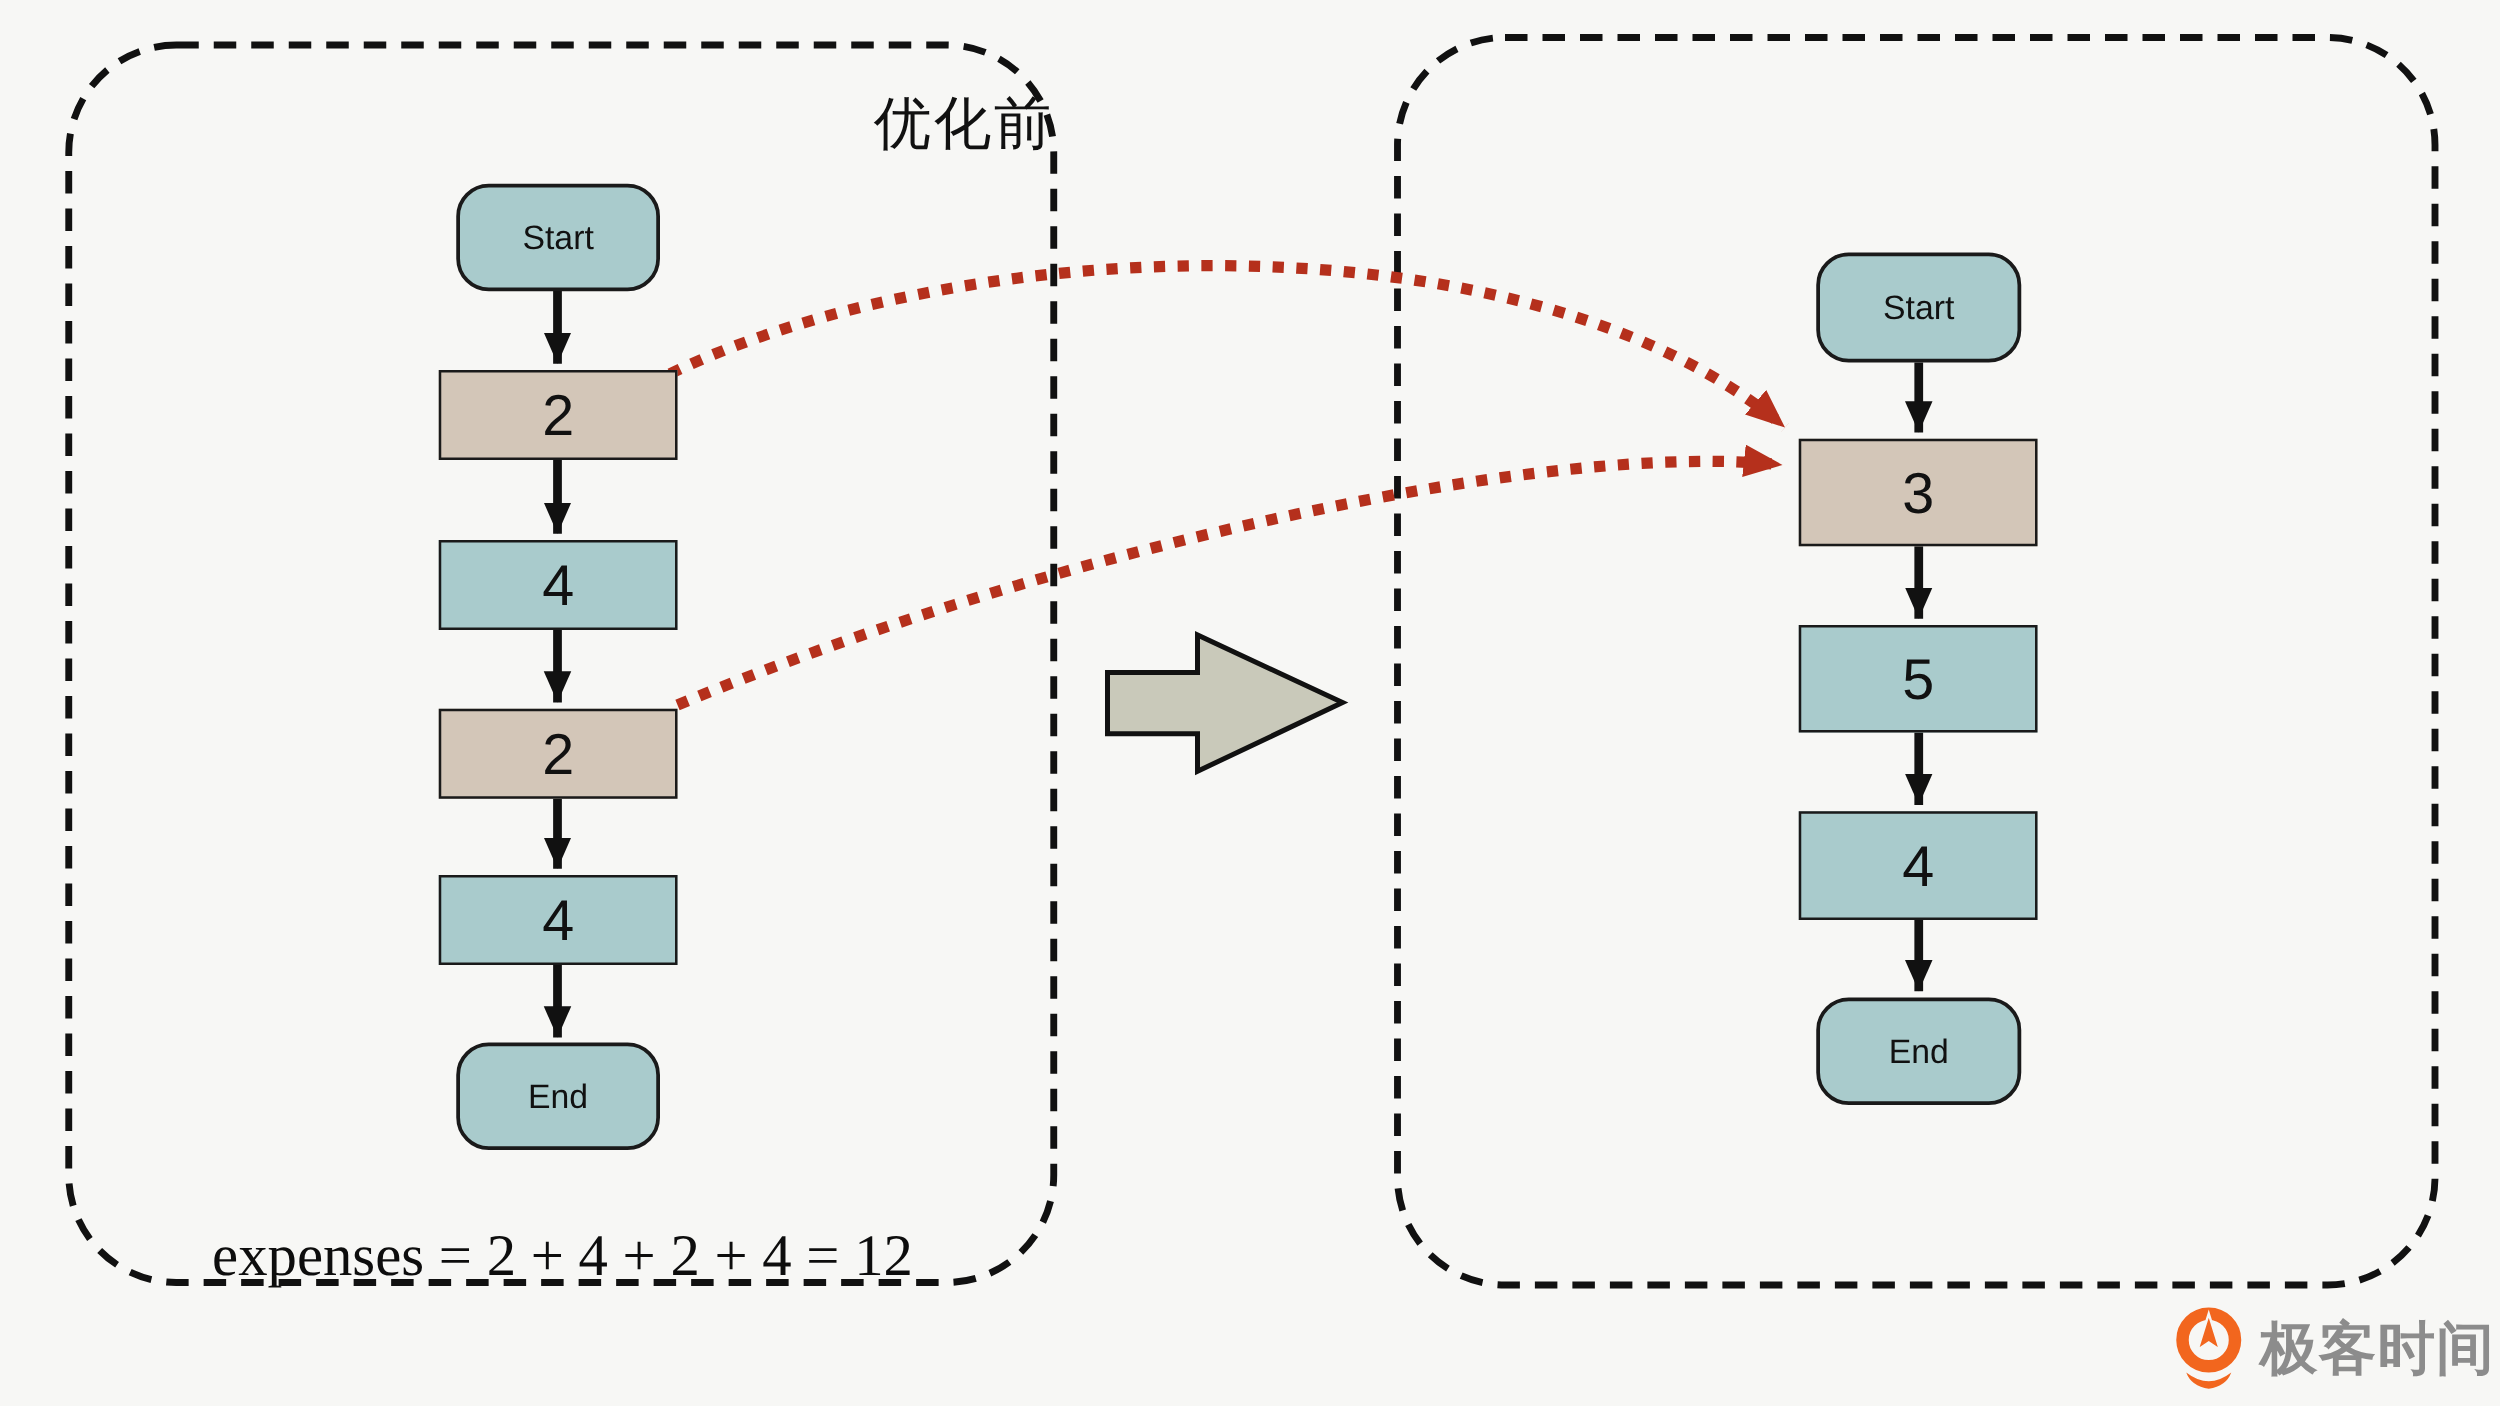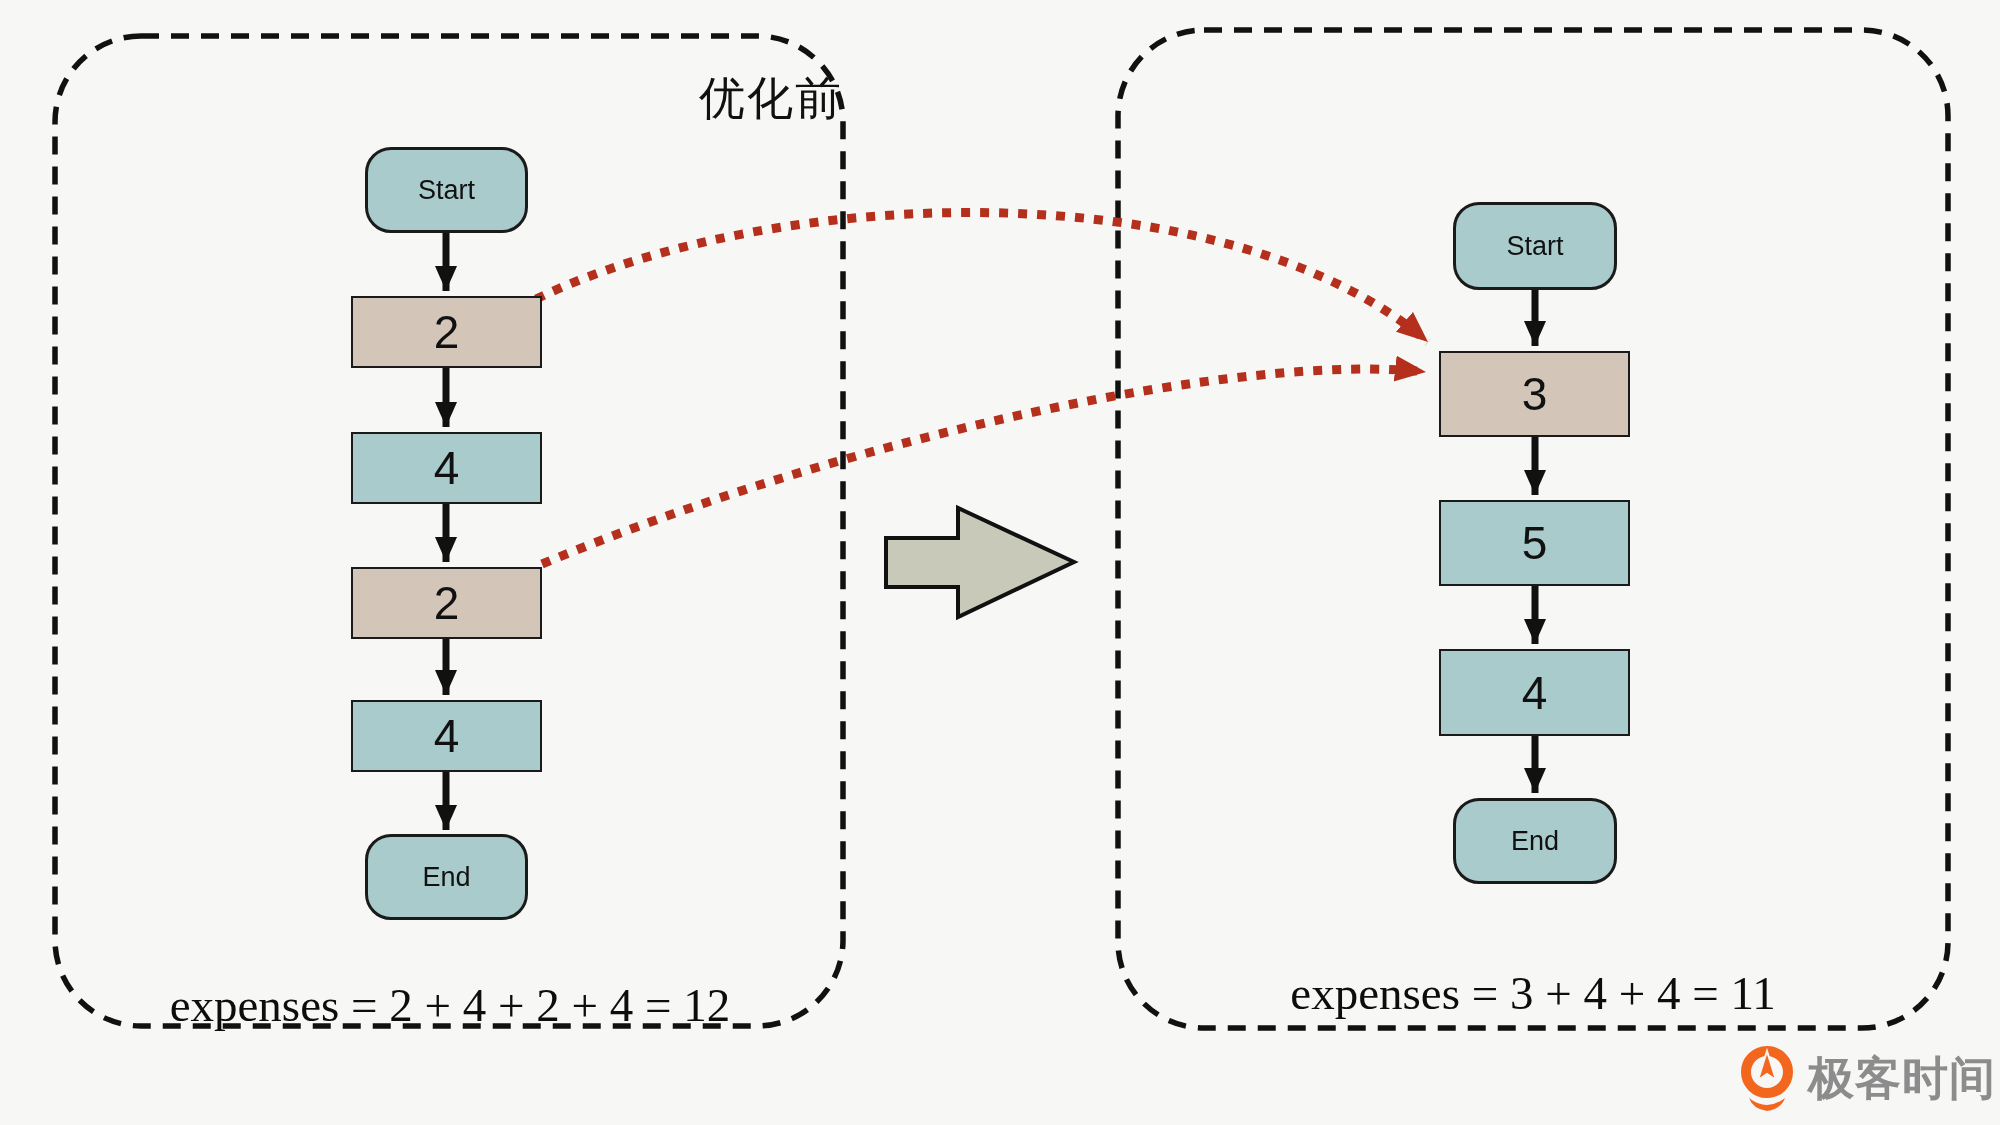--- a/index.html
+++ b/index.html
@@ -80,21 +80,20 @@
 
   <div class="expenses" style="left:57px;top:962px;width:786px;margin-top:16px;">expenses = 2 + 4 + 2 + 4 = 12</div>
 
 
   <div class="node terminal teal" style="left:1453px;top:202px;width:164px;height:88px;">Start</div>
   <div class="node step tan" style="left:1439px;top:351px;width:191px;height:86px;">3</div>
   <div class="node step teal" style="left:1439px;top:500px;width:191px;height:86px;">5</div>
   <div class="node step teal" style="left:1439px;top:649px;width:191px;height:87px;">4</div>
   <div class="node terminal teal" style="left:1453px;top:798px;width:164px;height:86px;">End</div>
 
-  <div class="expenses" style="left:1119px;top:966px;width:828px;">expenses = 3 + 4 + 4 = 11</div>
 
   <div class="logo">
     <svg width="62" height="74" viewBox="0 0 62 74">
       <circle cx="31" cy="30" r="21" fill="none" stroke="#f2661e" stroke-width="10"></circle>
       <polygon points="31,9 40,38 31,32 22,38" fill="#f2661e" stroke="#f7f7f5" stroke-width="2"></polygon>
       <path d="M13,56 Q31,70 49,56 Q45,67 31,69 Q17,67 13,56 Z" fill="#f2661e"></path>
     </svg>
     <span class="logo-text">极客时间</span>
   </div>
 

